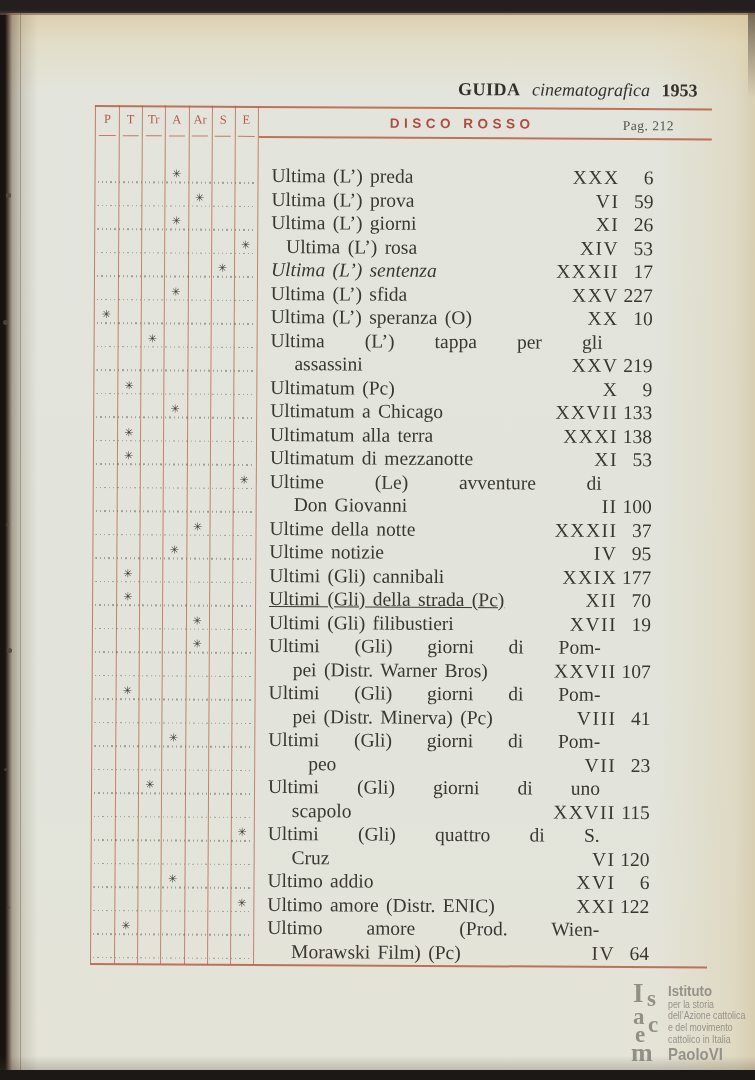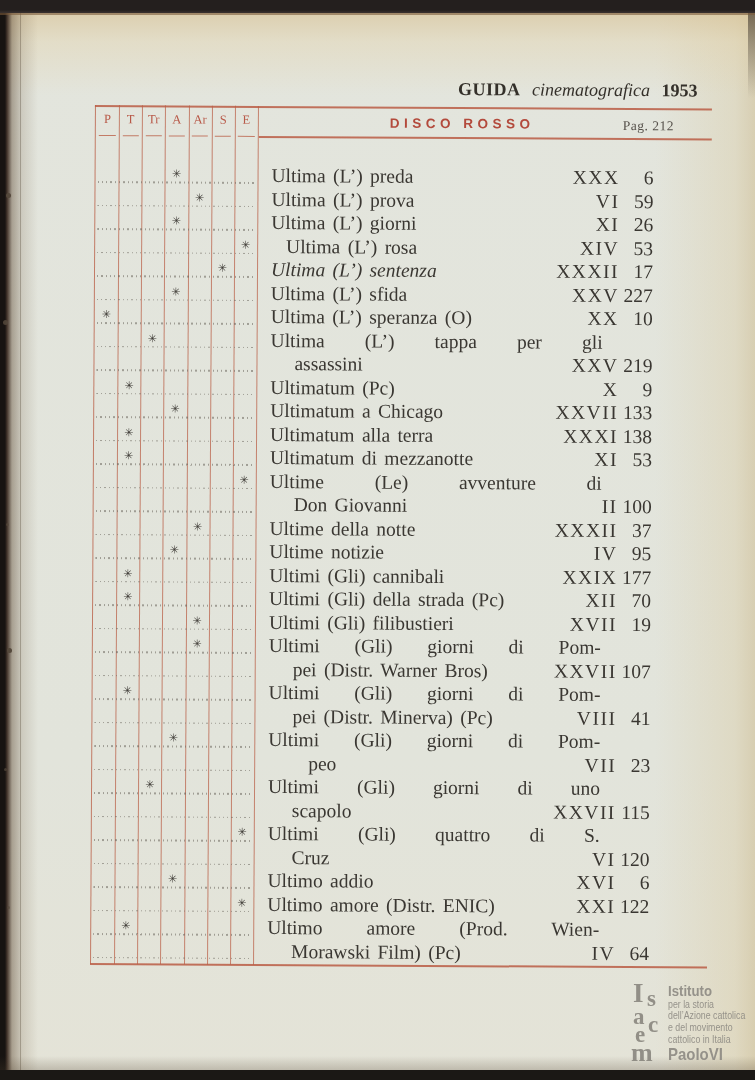--- a/index.html
+++ b/index.html
@@ -193,21 +193,21 @@
         <div class="nums" style="top: 445px;"><span class="roman">XI</span><span class="num">53</span></div>
         <div class="line stretch" style="top: 468.5px; left: 272px; width: 332px;">Ultime (Le) avventure di</div>
         <div class="line" style="top: 492px; left: 296px;">Don Giovanni</div>
         <div class="nums" style="top: 492px;"><span class="roman">II</span><span class="num">100</span></div>
         <div class="line" style="top: 515.5px; left: 272px;">Ultime della notte</div>
         <div class="nums" style="top: 515.5px;"><span class="roman">XXXII</span><span class="num">37</span></div>
         <div class="line" style="top: 539px; left: 272px;">Ultime notizie</div>
         <div class="nums" style="top: 539px;"><span class="roman">IV</span><span class="num">95</span></div>
         <div class="line" style="top: 562.5px; left: 272px;">Ultimi (Gli) cannibali</div>
         <div class="nums" style="top: 562.5px;"><span class="roman">XXIX</span><span class="num">177</span></div>
-        <div class="line" style="top: 586px; left: 272px;">Ultimi (Gli) della strada (Pc)</div>
+        <div class="line" style="top: 586px; left: 272px; text-decoration: underline;">Ultimi (Gli) della strada (Pc)</div>
         <div class="nums" style="top: 586px;"><span class="roman">XII</span><span class="num">70</span></div>
         <div class="line" style="top: 609.5px; left: 272px;">Ultimi (Gli) filibustieri</div>
         <div class="nums" style="top: 609.5px;"><span class="roman">XVII</span><span class="num">19</span></div>
         <div class="line stretch" style="top: 633px; left: 272px; width: 332px;">Ultimi (Gli) giorni di Pom-</div>
         <div class="line" style="top: 656.5px; left: 296px;">pei (Distr. Warner Bros)</div>
         <div class="nums" style="top: 656.5px;"><span class="roman">XXVII</span><span class="num">107</span></div>
         <div class="line stretch" style="top: 680px; left: 272px; width: 332px;">Ultimi (Gli) giorni di Pom-</div>
         <div class="line" style="top: 703.5px; left: 296px;">pei (Distr. Minerva) (Pc)</div>
         <div class="nums" style="top: 703.5px;"><span class="roman">VIII</span><span class="num">41</span></div>
         <div class="line stretch" style="top: 727px; left: 272px; width: 332px;">Ultimi (Gli) giorni di Pom-</div>

